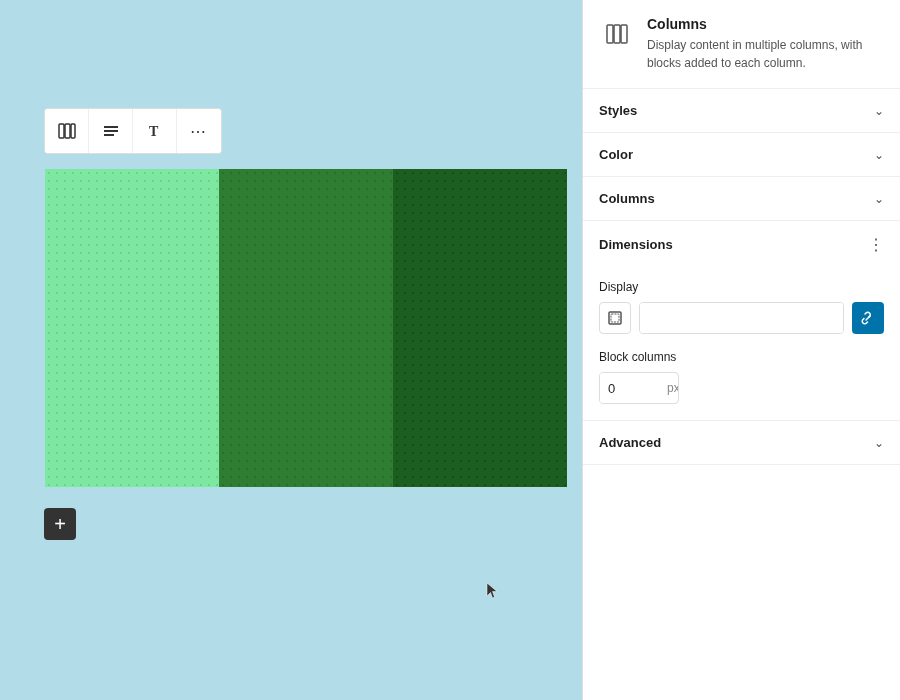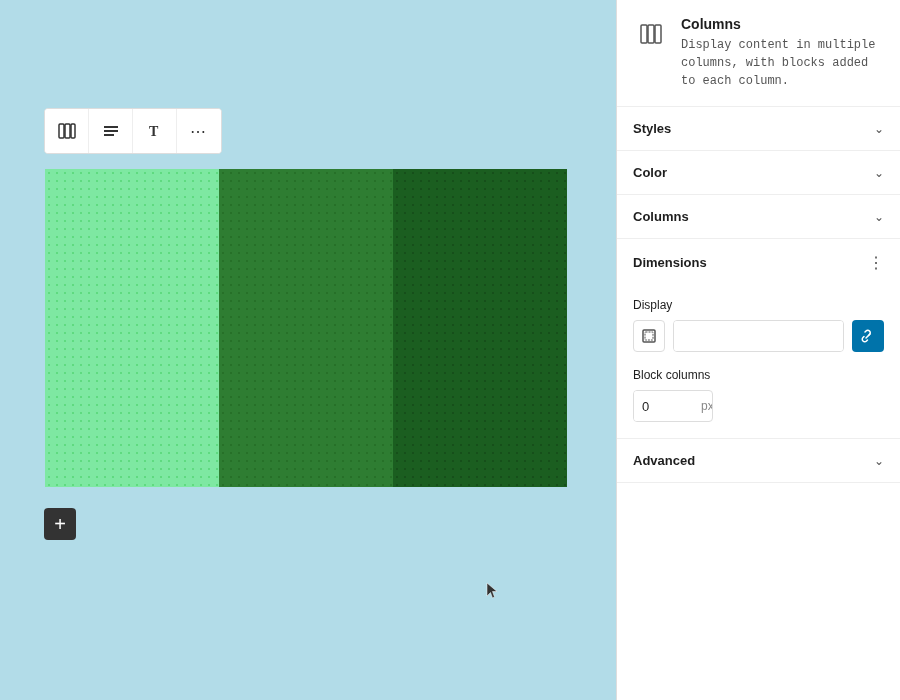--- a/index.html
+++ b/index.html
@@ -97,21 +97,21 @@
       position: absolute;
       bottom: 100px;
       left: 486px;
       width: 12px;
       height: 18px;
       pointer-events: none;
     }
 
     
     .right-panel {
-      width: 284px;
+      width: 318px;
       background: white;
       border-left: 1px solid #ddd;
       display: flex;
       flex-direction: column;
       overflow-y: auto;
     }
 
     
     .block-info {
       padding: 16px;
@@ -133,21 +133,20 @@
     .block-text h2 {
       font-size: 14px;
       font-weight: 600;
       margin-bottom: 4px;
       color: #1e1e1e;
     }
     .block-text p {
       font-size: 12px;
       color: #555;
       line-height: 1.5;
-      font-family: Liberation Mono, monospace;
     }
 
     
     .accordion-section {
       border-bottom: 1px solid #eee;
     }
     .accordion-header {
       display: flex;
       align-items: center;
       justify-content: space-between;

